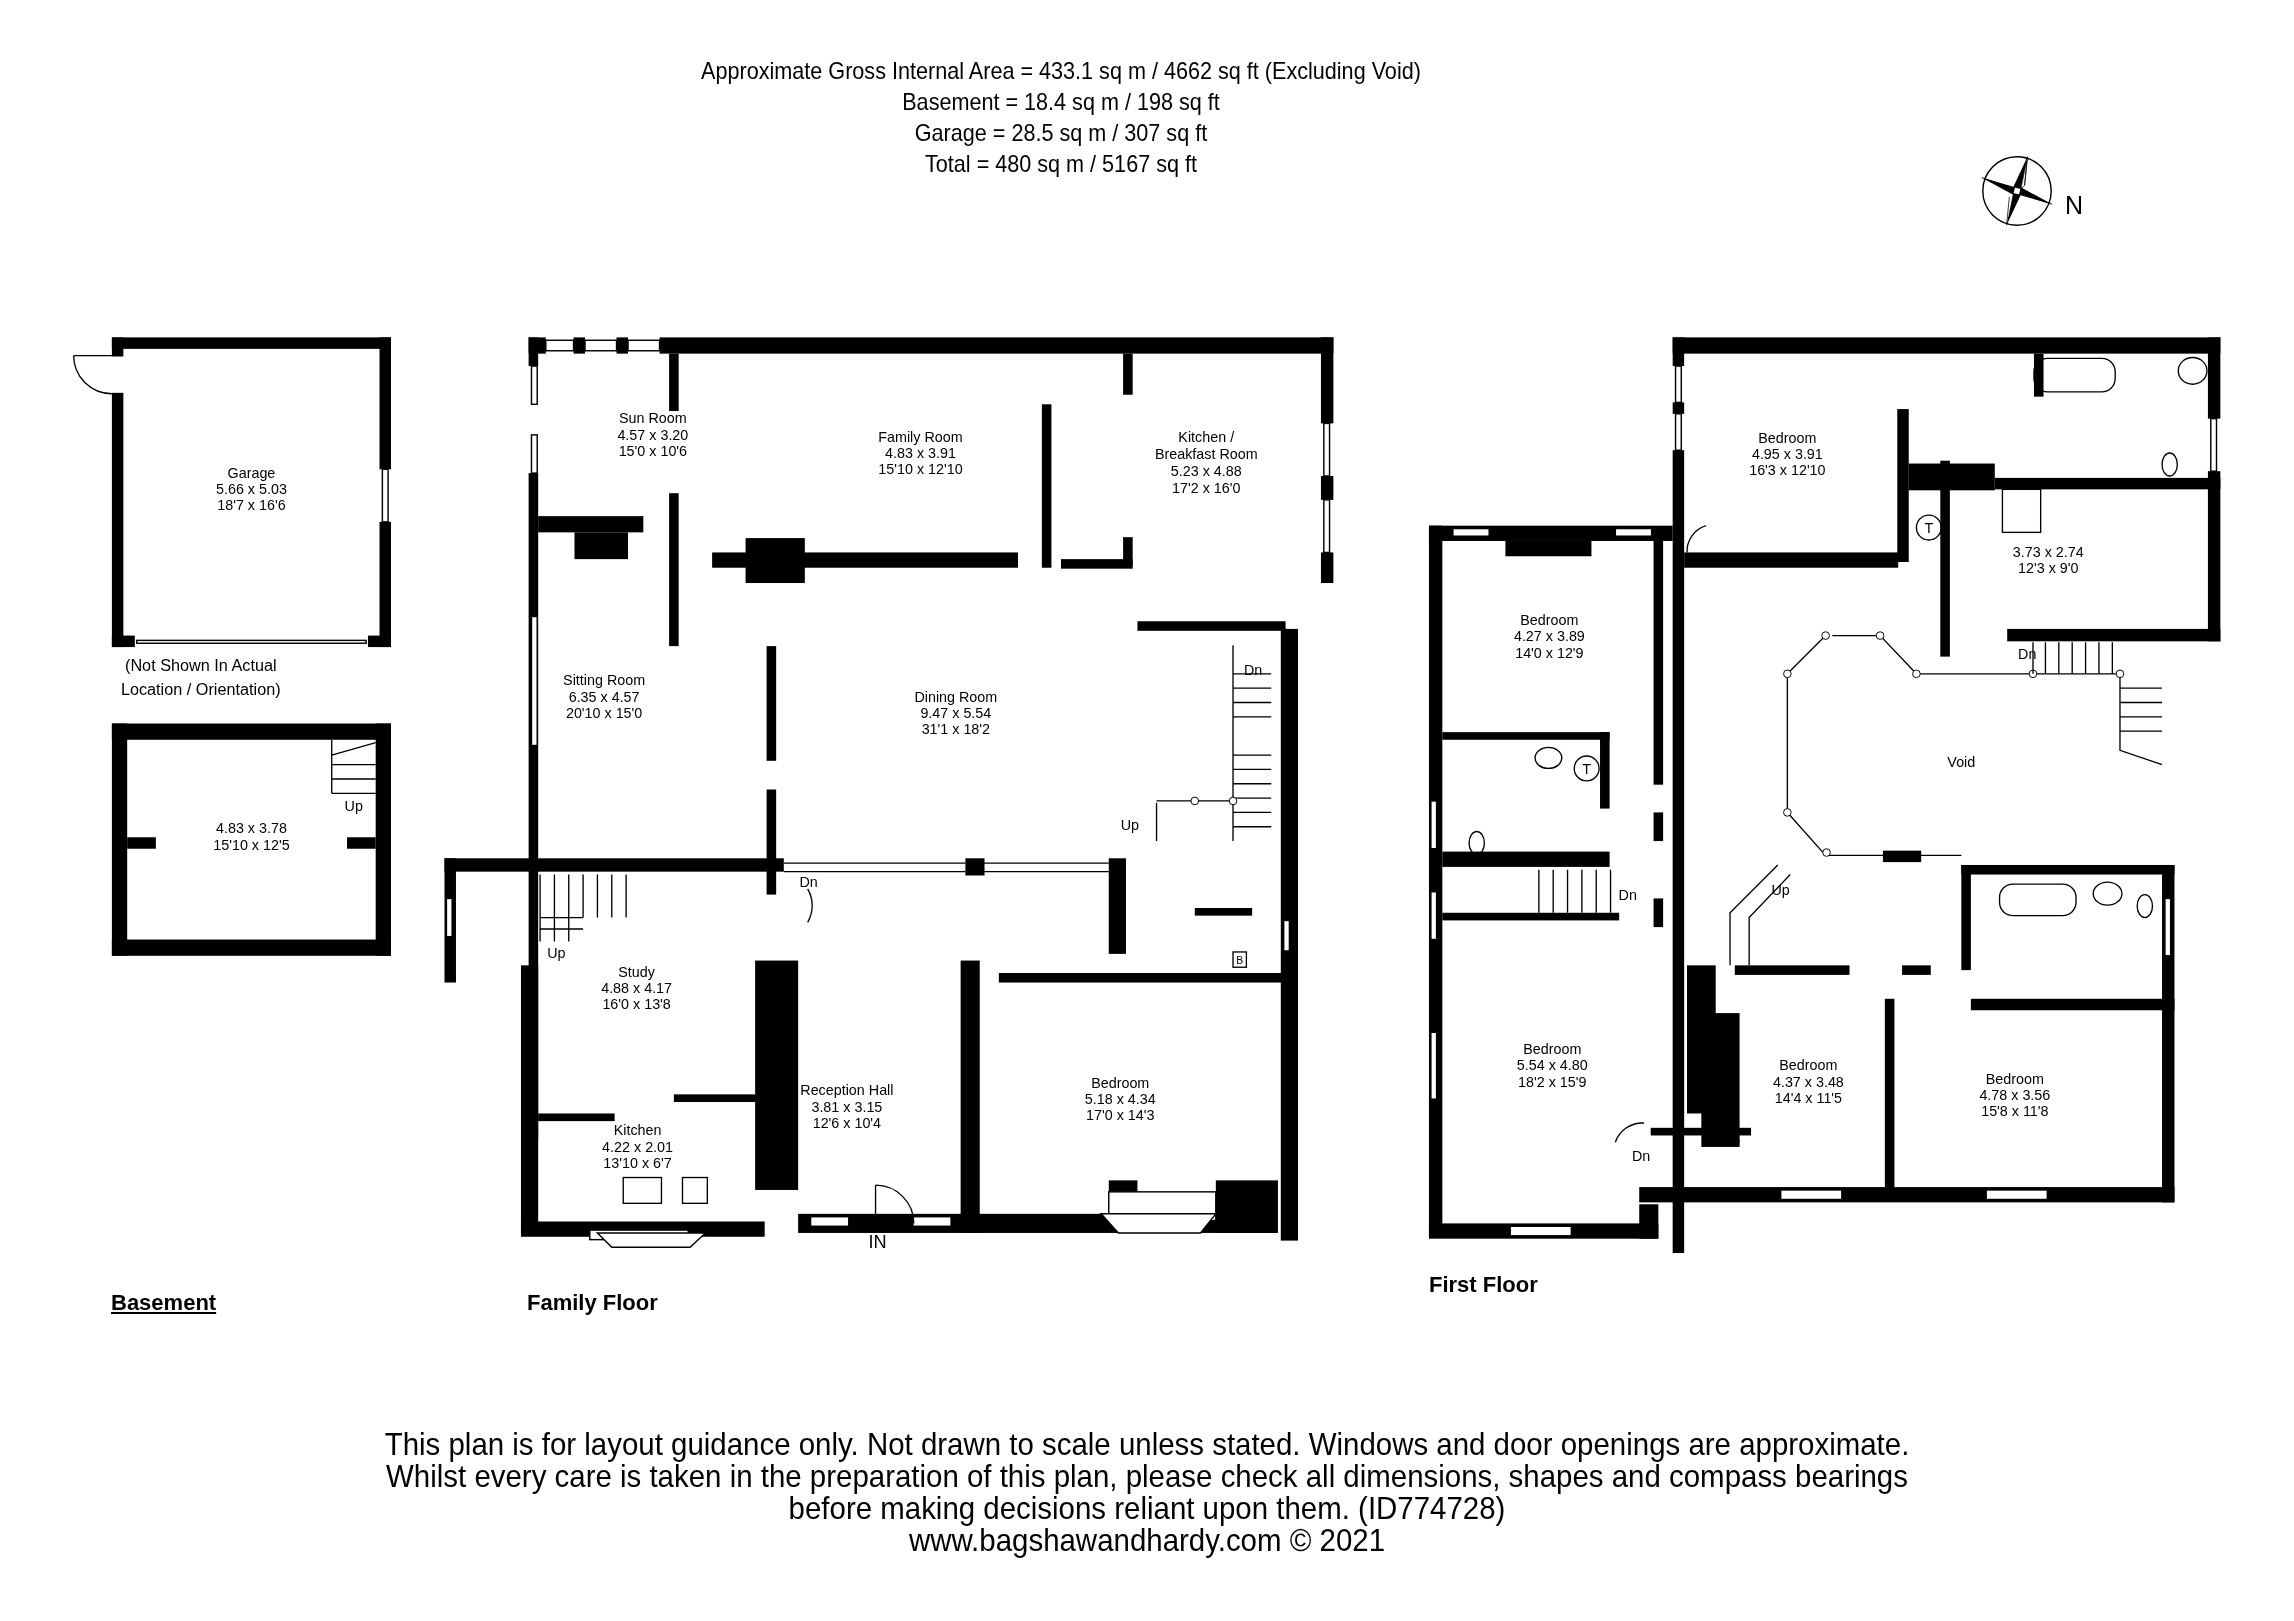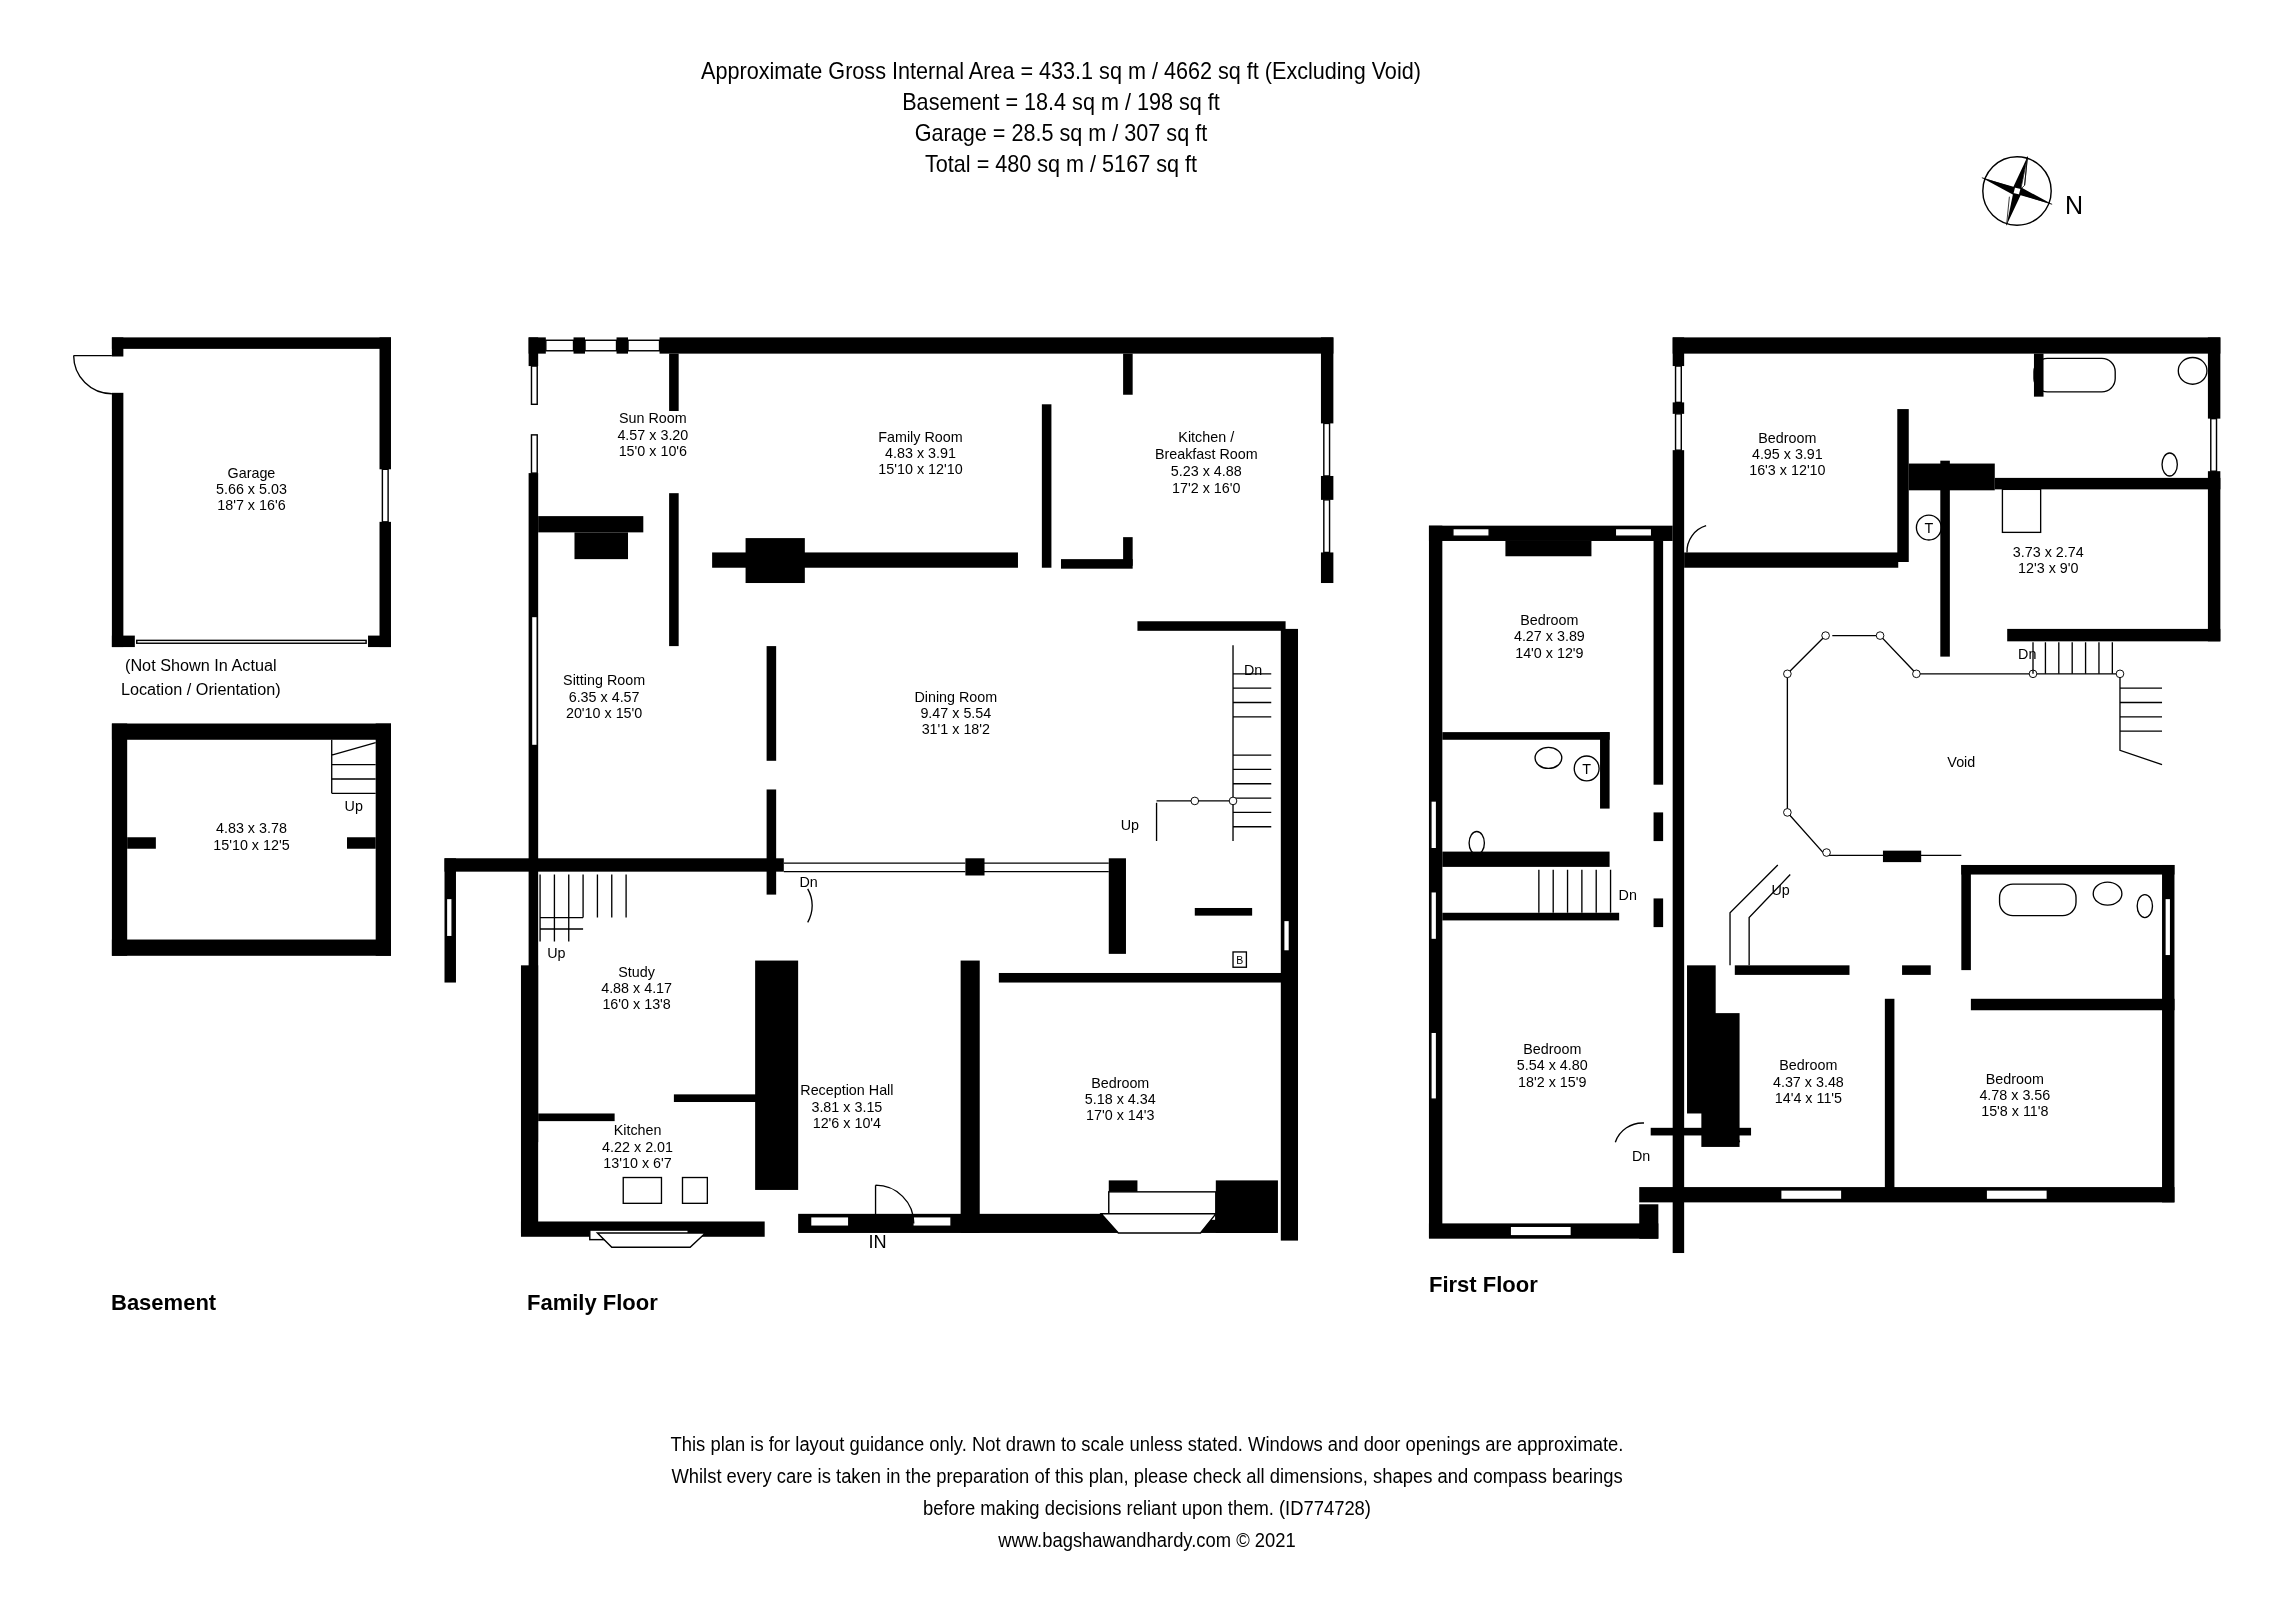--- a/index.html
+++ b/index.html
@@ -10,21 +10,21 @@
   .header div { transform: scaleX(0.9); }
   .compass { position: absolute; left: 1979px; top: 153px; width: 76px; height: 76px; }
   .compass-n { position: absolute; left: 2065px; top: 191px; font-size: 25px; }
   svg.plan { position: absolute; left: 0; top: 0; }
   .wall { fill: #000; }
   .win { fill: #fff; stroke: #000; stroke-width: 1.5; }
   .thin { fill: none; stroke: #000; stroke-width: 1.4; }
   .lbl { font-family: "Liberation Sans", sans-serif; font-size: 15px; text-anchor: middle; }
   .floor-title { position: absolute; font-size: 22px; font-weight: bold; }
   .note { position: absolute; left: 0; top: 1428px; width: 2294px; text-align: center;
-          font-size: 20px; line-height: 32px; }
+          font-size: 32px; line-height: 32px; }
   .note div { transform: scaleX(0.92); }
 </style>
 </head>
 <body>
 
 <div class="header">
   <div>Approximate Gross Internal Area = 433.1 sq m / 4662 sq ft (Excluding Void)</div>
   <div>Basement = 18.4 sq m / 198 sq ft</div>
   <div>Garage = 28.5 sq m / 307 sq ft</div>
   <div>Total = 480 sq m / 5167 sq ft</div>
@@ -317,21 +317,21 @@
     <text class="lbl" x="2108" y="1151">4.78 x 3.56</text>
     <text class="lbl" x="2108" y="1168">15'8 x 11'8</text>
 
     <text class="lbl" x="2121" y="690">Dn</text>
     <text class="lbl" x="1703" y="942">Dn</text>
     <text class="lbl" x="1717" y="1215">Dn</text>
     <text class="lbl" x="1863" y="936">Up</text>
   </g>
 </svg>
 
-<div class="floor-title" style="left:111px; top:1290px;">Basement</div>
+<div class="floor-title" style="left:111px; top:1290px;text-decoration:underline;">Basement</div>
 <div class="floor-title" style="left:527px; top:1290px;">Family Floor</div>
 <div class="floor-title" style="left:1429px; top:1272px;">First Floor</div>
 
 <div class="note">
   <div>This plan is for layout guidance only. Not drawn to scale unless stated. Windows and door openings are approximate.</div>
   <div>Whilst every care is taken in the preparation of this plan, please check all dimensions, shapes and compass bearings</div>
   <div>before making decisions reliant upon them. (ID774728)</div>
   <div>www.bagshawandhardy.com © 2021</div>
 </div>
 

